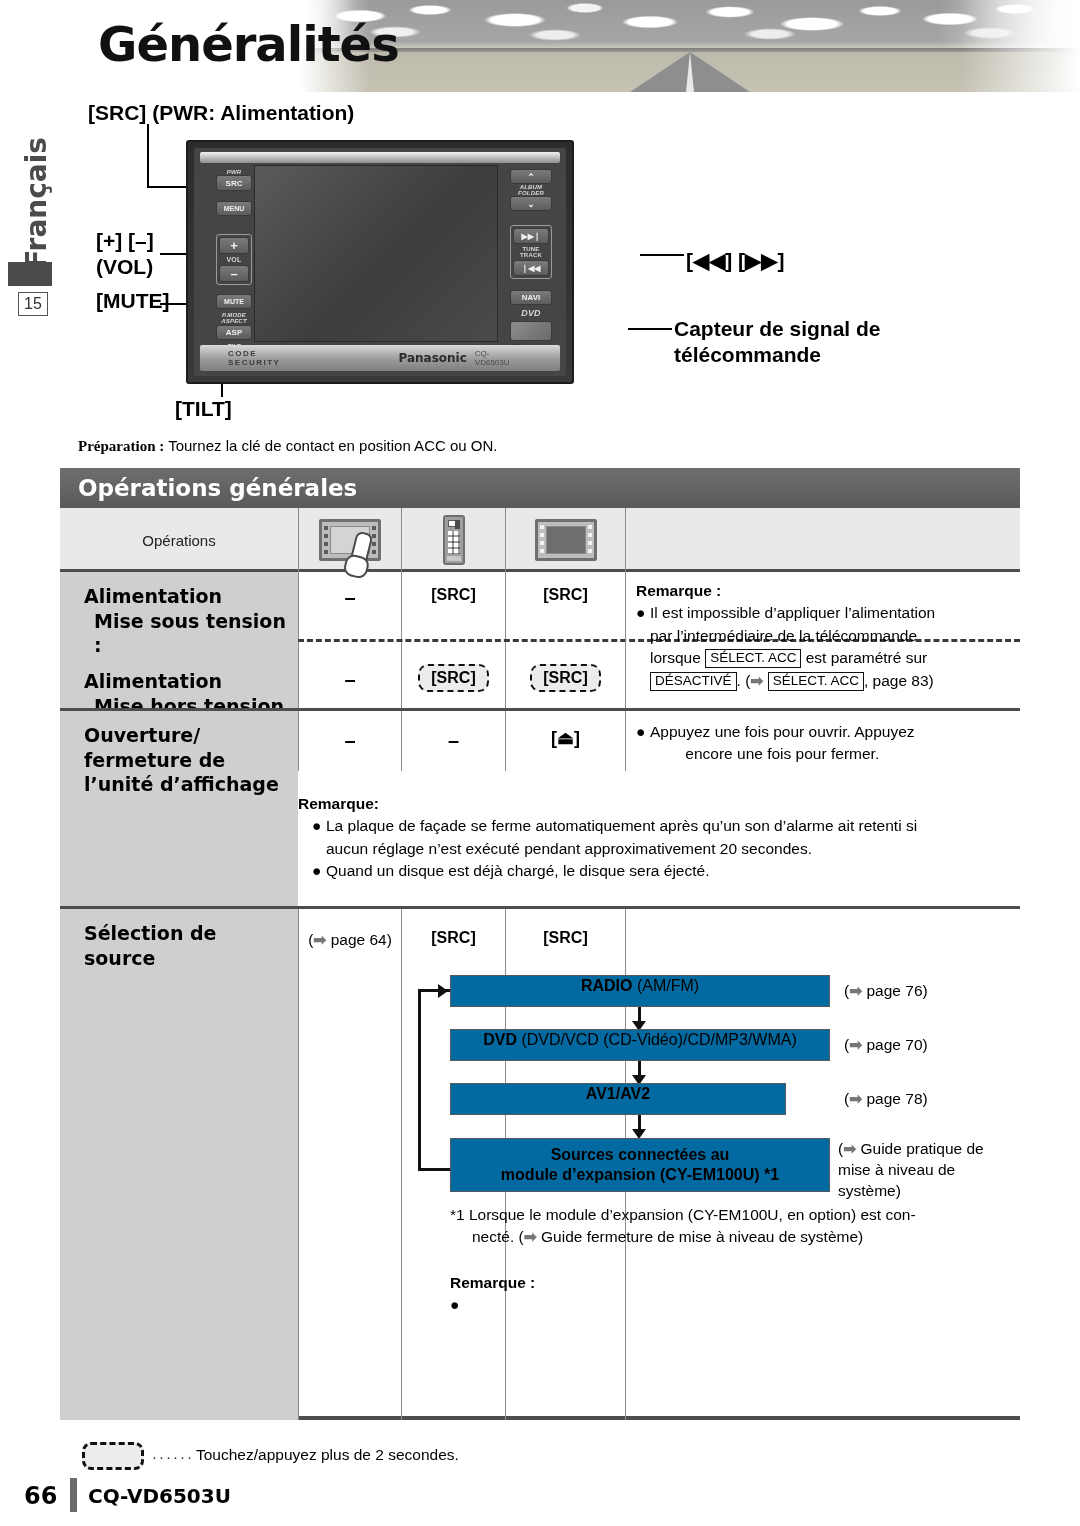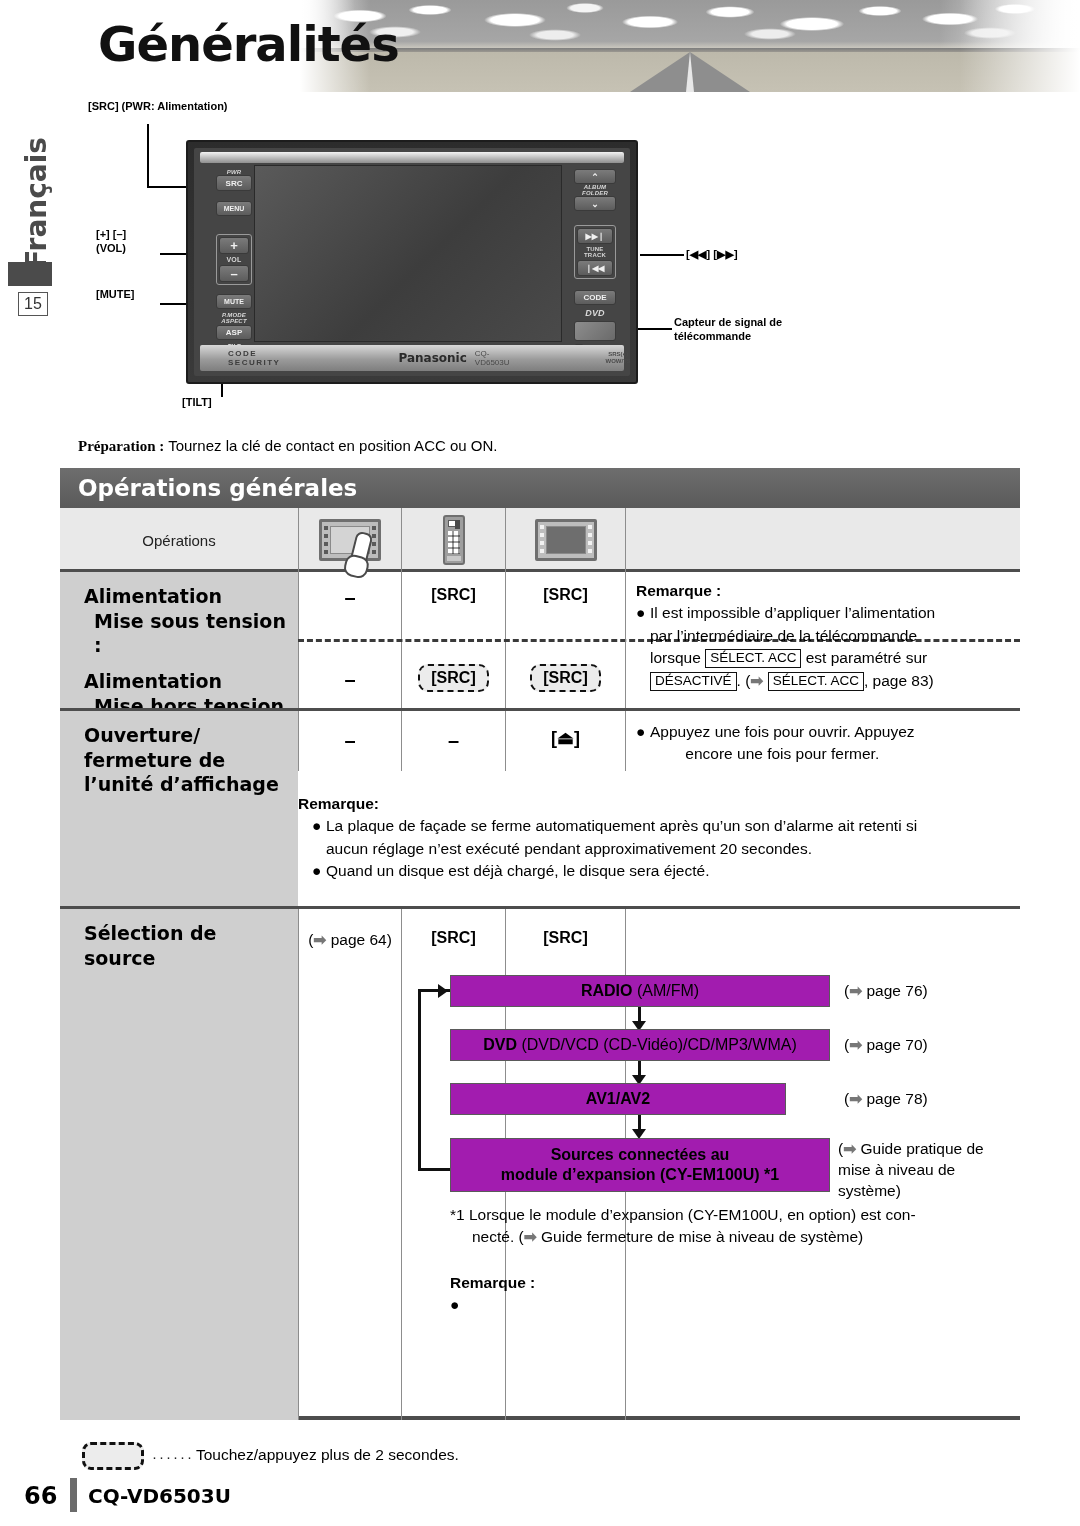--- a/index.html
+++ b/index.html
@@ -99,33 +99,33 @@
   }
   .chapter-num {
     position:absolute; left:18px; top:292px;
     width:30px; height:24px;
     border:1.5px solid #555; color:#333;
     font-size:16px; display:flex; align-items:center; justify-content:center;
     background:#fff;
   }
 
   
-  .callout { position:absolute; font-weight:bold; font-size:11px; line-height:1.25; }
+  .callout { position:absolute; font-weight:bold; font-size:21px; line-height:1.25; }
   .lbl-src   { left:88px; top:100px; }
   .lbl-vol   { left:96px; top:228px; }
   .lbl-mute  { left:96px; top:288px; }
-  .lbl-tilt  { left:182px; top:396px; }
+  .lbl-tilt  { left:175px; top:396px; }
   .lbl-trk   { left:686px; top:248px; }
   .lbl-sensor{ left:674px; top:316px; width:230px; }
 
   .lead { position:absolute; background:#000; }
 
   
   .unit {
-    position:absolute; left:186px; top:140px; width:452px; height:244px;
+    position:absolute; left:186px; top:140px; width:388px; height:244px;
     background:linear-gradient(to bottom,#2c2c2c,#3a3a3a);
     border:2px solid #1c1c1c; border-radius:3px;
     padding:6px;
   }
   .unit-inner {
     position:relative; width:100%; height:100%;
     background:#454545; border-radius:2px; overflow:hidden;
   }
   .unit-topstrip {
     position:absolute; left:6px; top:4px; right:6px; height:11px;
@@ -253,22 +253,22 @@
   }
   .arw { display:inline-block; color:#777; font-weight:bold; }
 
   hr.dashsep {
     position:absolute; border:0; border-top:3px dashed #3a3a3a; margin:0;
   }
   .solidsep { position:absolute; background:#4d4d4d; }
 
   
   .flowbox {
-    position:absolute; background:#a21caf; border:1.5px solid #5a5a5a;
-    display:flex; align-items:center; justify-content:center;
+    position:absolute; background:#0369a1; border:1.5px solid #5a5a5a;
+    display:flex; justify-content:center;
     font-size:16px; text-align:center; line-height:1.25;
   }
   .flowbox b { font-weight:bold; }
   .pageref { position:absolute; font-size:15.5px; }
   .varrow { position:absolute; width:3px; background:#111; }
   .vhead {
     position:absolute; width:0; height:0;
     border-left:7px solid transparent; border-right:7px solid transparent;
     border-top:10px solid #111;
   }
@@ -360,21 +360,21 @@
       <div class="key" style="height:15px;margin-top:4px;font-size:9px;">⌃</div>
       <div class="minilbl">ALBUM</div>
       <div class="minilbl">FOLDER</div>
       <div class="key" style="height:15px;font-size:9px;">⌄</div>
       <div class="keygroup" style="margin-top:14px;">
         <div class="key" style="height:16px;font-size:8px;">▶▶❘</div>
         <div class="minilbl" style="font-style:normal;margin-top:2px;">TUNE</div>
         <div class="minilbl" style="font-style:normal;margin-bottom:2px;">TRACK</div>
         <div class="key" style="height:16px;font-size:8px;">❘◀◀</div>
       </div>
-      <div class="key" style="height:15px;margin-top:11px;font-size:8px;">CODE</div>
+      <div class="key" style="height:15px;margin-top:11px;font-size:8px;">NAVI</div>
       <div class="minilbl" style="font-size:9px;margin-top:3px;">DVD</div>
       <div class="key" style="height:20px;margin-top:3px;background:linear-gradient(135deg,#8d8d8d,#6a6a6a);"></div>
       <div class="key" style="height:10px;width:10px;margin-top:3px;background:#3a3a3a;"></div>
     </div>
 
     <div class="bottombar">
       <div class="dot-led"></div>
       <div class="code-sec">CODE SECURITY</div>
       <div class="brand">Panasonic</div>
       <div class="model">CQ-VD6503U</div>

